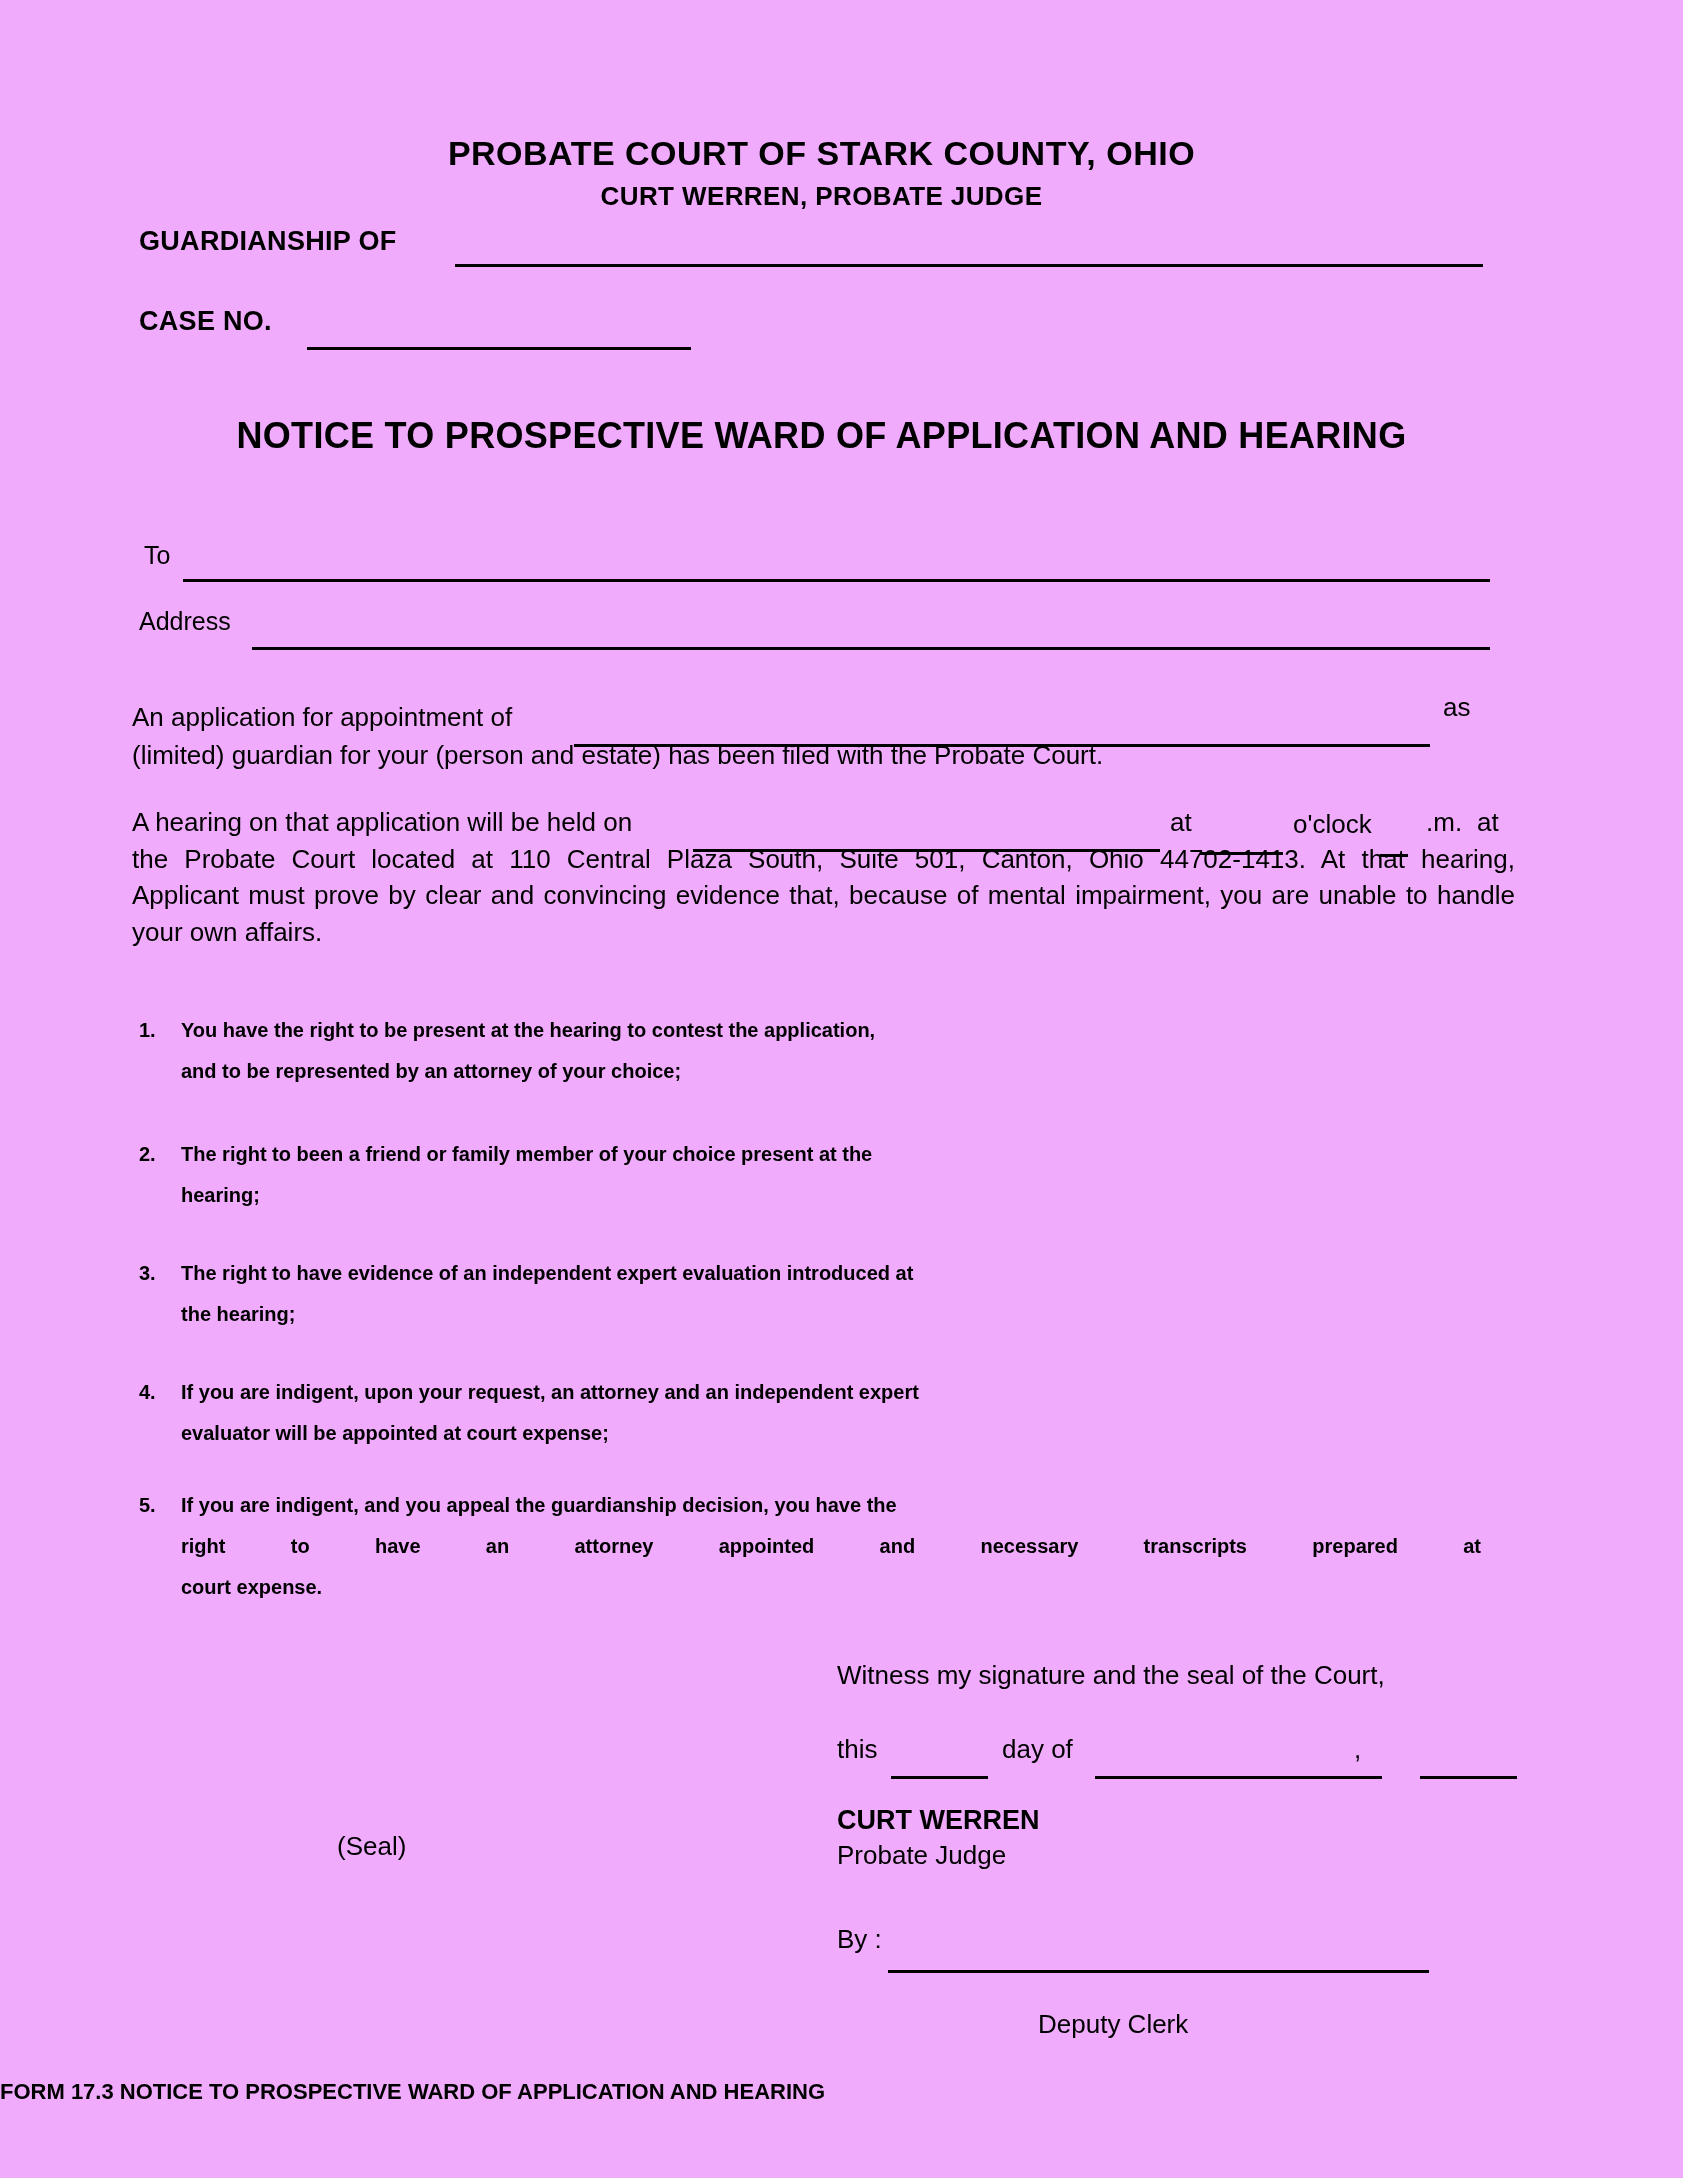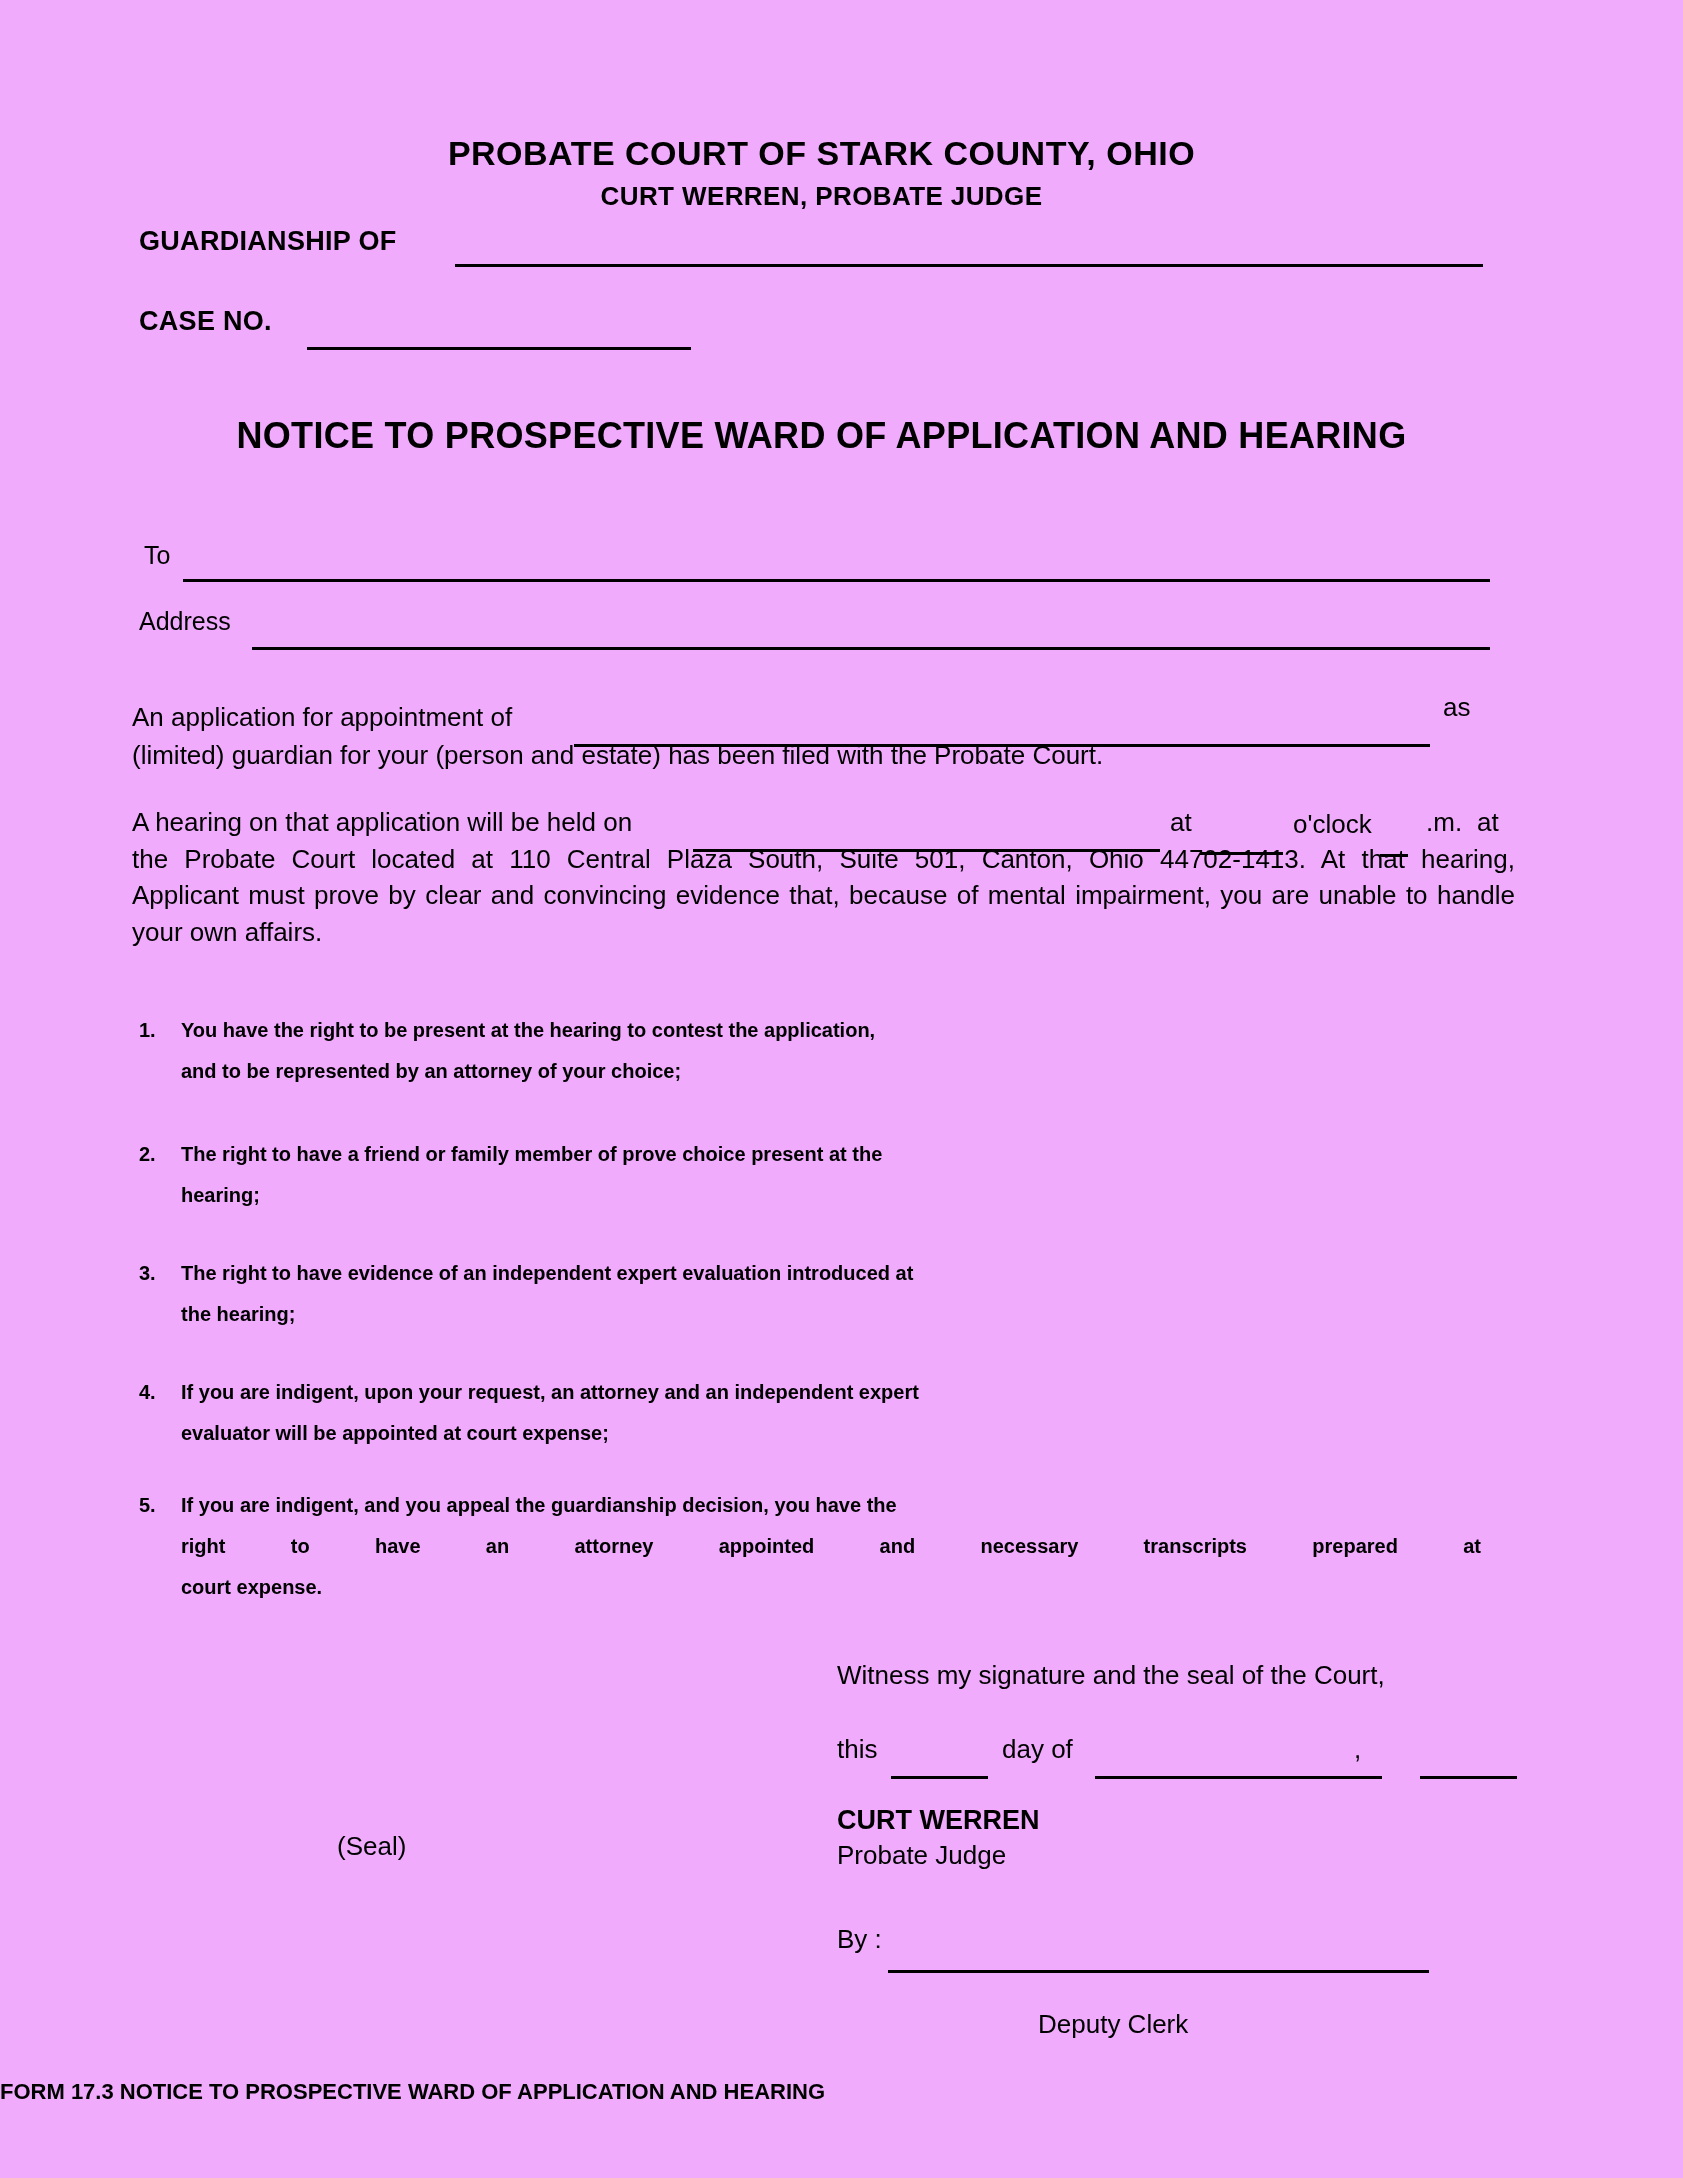--- a/index.html
+++ b/index.html
@@ -65,21 +65,21 @@
   <div class="abs t-body justify" style="left:132px; top:841px; width:1383px;">the Probate Court located at 110 Central Plaza South, Suite 501, Canton, Ohio 44702-1413.  At that hearing,</div>
   <div class="abs t-body justify" style="left:132px; top:877px; width:1383px;">Applicant must prove by clear and convincing evidence that, because of mental impairment, you are unable to handle</div>
   <div class="abs t-body" style="left:132px; top:914px;">your own affairs.</div>
 
   <div class="item" style="top:1010px;">
     <div><span class="num">1.</span><span>You have the right to be present at the hearing to contest the application,</span></div>
     <div class="cont">and to be represented by an attorney of your choice;</div>
   </div>
 
   <div class="item" style="top:1134px;">
-    <div><span class="num">2.</span><span>The right to have a friend or family member of prove choice present at the</span></div>
+    <div><span class="num">2.</span><span>The right to been a friend or family member of your choice present at the</span></div>
     <div class="cont">hearing;</div>
   </div>
 
   <div class="item" style="top:1253px;">
     <div><span class="num">3.</span><span>The right to have evidence of an independent expert evaluation introduced at</span></div>
     <div class="cont">the hearing;</div>
   </div>
 
   <div class="item" style="top:1372px;">
     <div><span class="num">4.</span><span>If you are indigent, upon your request, an attorney and an independent expert</span></div>

